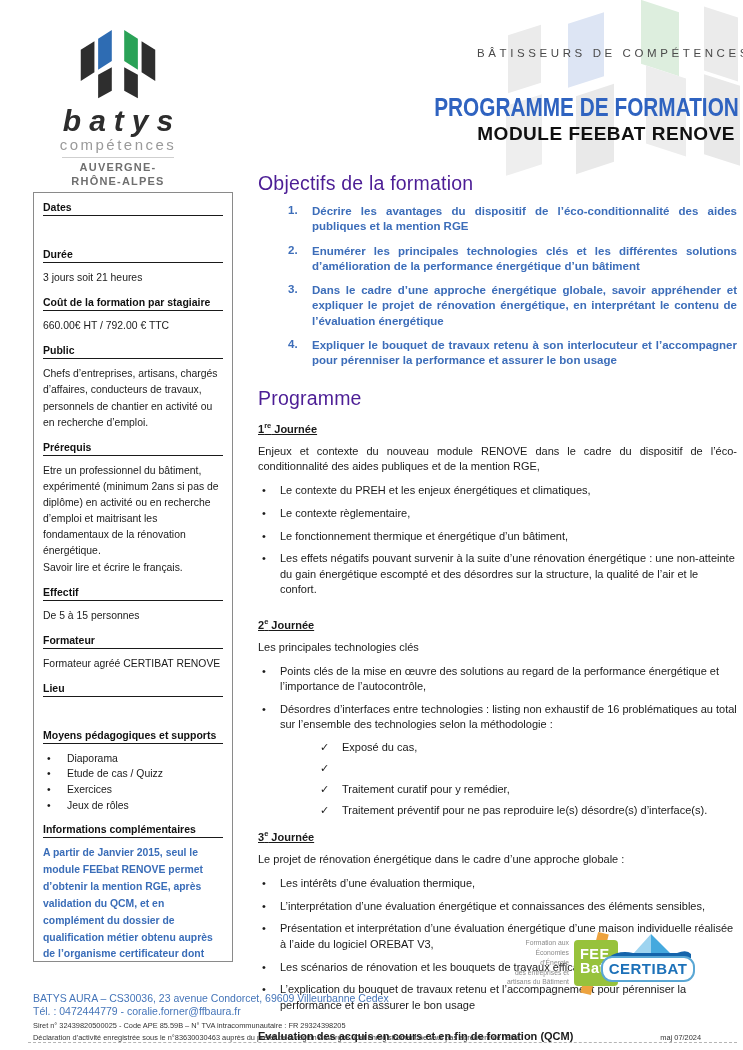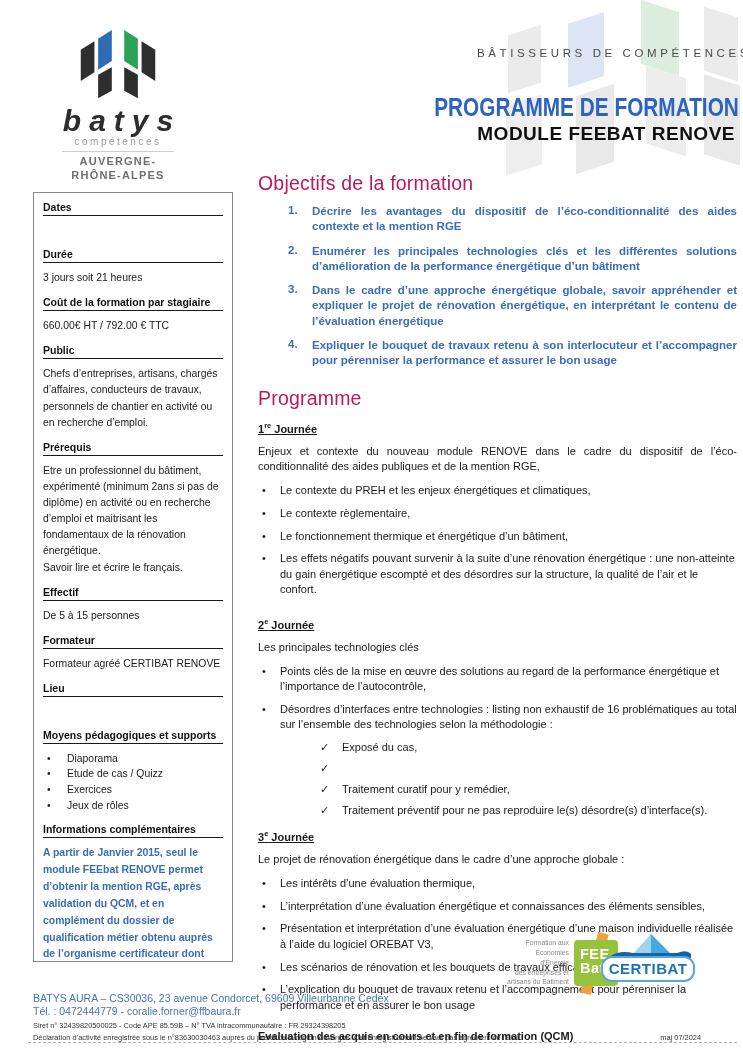--- a/index.html
+++ b/index.html
@@ -12,42 +12,42 @@
 
   
   .bg-motif .piece { position:absolute; }
   .lean-l { transform:skewY(-18deg); }
   .lean-r { transform:skewY(18deg); }
 
   
   .brand { position:absolute; left:28px; top:30px; width:180px; text-align:center; }
   .brand svg { display:block; margin:0 auto; }
   .brand-name { font-size:30px; font-weight:bold; letter-spacing:8px; color:#2d2d2d; margin-top:2px; padding-left:8px;font-style:italic; }
-  .brand-sub { font-size:10px; color:#9a9a9a; letter-spacing:2.5px; margin-top:-2px; }
+  .brand-sub { font-size:15px; color:#9a9a9a; letter-spacing:2.5px; margin-top:-2px; }
   .brand-divider { width:112px; height:1px; background:#cfcfcf; margin:4px auto 3px auto; }
   .brand-region { font-size:11px; font-weight:bold; color:#6f6f6f; letter-spacing:1.2px; line-height:1.25; }
 
   
   .tagline { position:absolute; left:477px; top:47px; font-size:11.5px; letter-spacing:3.6px; color:#4a4a4a; white-space:nowrap; }
   .doc-type { position:absolute; right:4px; top:92px; font-size:26px; font-weight:800; color:#2f63c0; white-space:nowrap; transform:scaleX(0.8); transform-origin:100% 50%; }
   .doc-module { position:absolute; right:8px; top:123px; font-size:19px; font-weight:bold; color:#101010; letter-spacing:0.5px; white-space:nowrap; }
 
   
   .sidebar { position:absolute; left:33px; top:192px; width:200px; height:770px; border:1px solid #8a8a8a; padding:8px 9px 6px 9px; overflow:hidden; }
   .side-title { font-size:10.5px; font-weight:bold; color:#111; border-bottom:1.5px solid #1a1a1a; padding-bottom:2px; margin-bottom:7px; }
   .side-body { font-size:10.4px; line-height:1.55; color:#1a1a1a; margin-bottom:10px; }
   .side-gap { height:25px; }
   .side-list { margin-bottom:10px; }
   .side-li { display:flex; font-size:10.4px; line-height:1.5; padding-left:4px; }
   .side-li .glyph { width:20px; flex:none; }
   .side-info { font-size:10.4px; line-height:1.62; font-weight:bold; color:#3a6db8; }
 
   
   .main { position:absolute; left:258px; top:172px; width:479px; }
-  .h-big { font-size:19.5px; font-weight:400; color:#be185d; letter-spacing:0.2px; margin-bottom:9px; }
+  .h-big { font-size:19.5px; font-weight:400; color:#4c1d95; letter-spacing:0.2px; margin-bottom:9px; }
   .objectives { margin-left:30px; margin-bottom:14px; }
   .obj { display:flex; margin-bottom:9px; }
   .obj .num { width:24px; flex:none; font-size:11.5px; font-weight:bold; color:#3c6db9; }
   .obj .txt { flex:1; font-size:11.5px; font-weight:bold; color:#3c6db9; text-align:justify; line-height:1.33; }
 
   .prog { margin-top:18px; }
   .day-head { display:inline-block; font-size:11px; font-weight:bold; color:#1a1a1a; text-decoration:underline; margin:12px 0 9px 0; }
   .day-head sup { font-size:7.5px; }
   .day-intro { font-size:11px; line-height:1.45; text-align:justify; margin-bottom:8px; }
   .prog-li { display:flex; margin-bottom:7px; font-size:11px; line-height:1.42; }
@@ -176,21 +176,21 @@
       <div class="side-title">Informations complémentaires</div>
       <div class="side-info">A partir de Janvier 2015, seul le module FEEbat RENOVE permet d’obtenir la mention RGE, après validation du QCM, et en complément du dossier de qualification métier obtenu auprès de l’organisme certificateur dont votre activité dépend.</div>
     </div>
   </div>
 
   <div class="main">
     <div class="h-big">Objectifs de la formation</div>
     <div class="objectives">
       <div class="obj">
           <span class="num">1.</span>
-          <span class="txt">Décrire les avantages du dispositif de l’éco-conditionnalité des aides contexte et la mention RGE</span>
+          <span class="txt">Décrire les avantages du dispositif de l’éco-conditionnalité des aides publiques et la mention RGE</span>
         </div>
       <div class="obj">
           <span class="num">2.</span>
           <span class="txt">Enumérer les principales technologies clés et les différentes solutions d’amélioration de la performance énergétique d’un bâtiment</span>
         </div>
       <div class="obj">
           <span class="num">3.</span>
           <span class="txt">Dans le cadre d’une approche énergétique globale, savoir appréhender et expliquer le projet de rénovation énergétique, en interprétant le contenu de l’évaluation énergétique</span>
         </div>
       <div class="obj">

